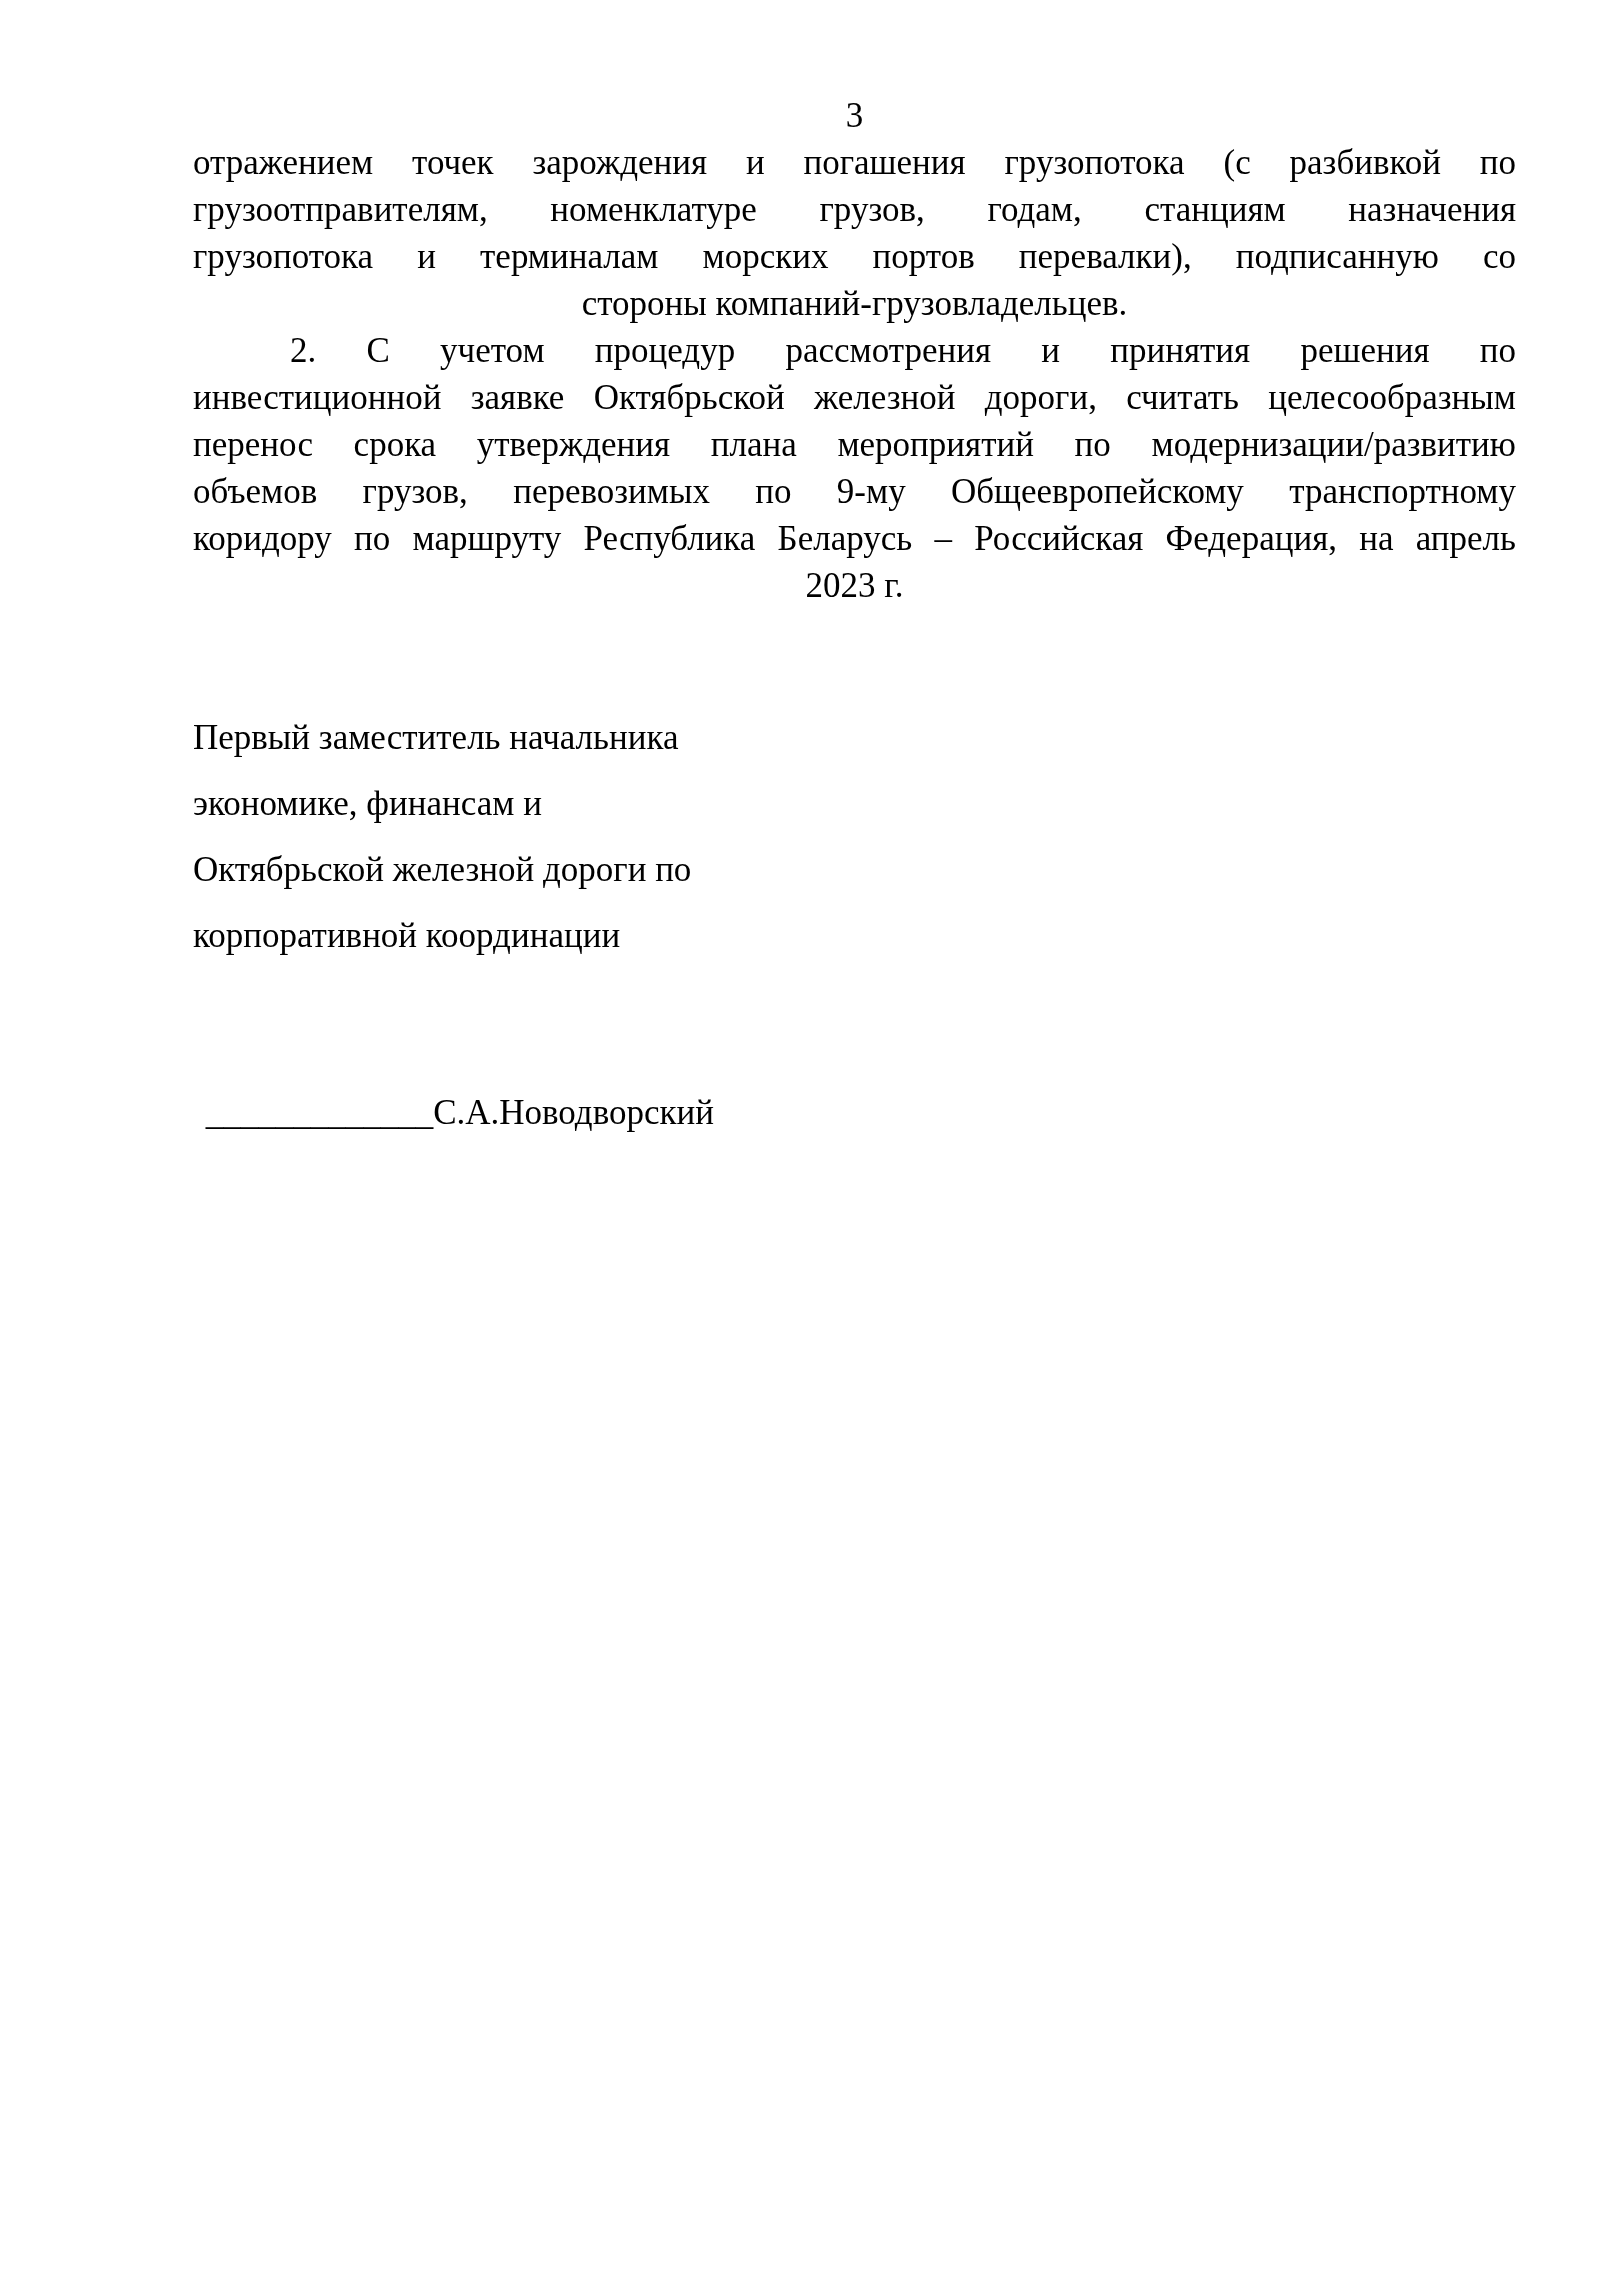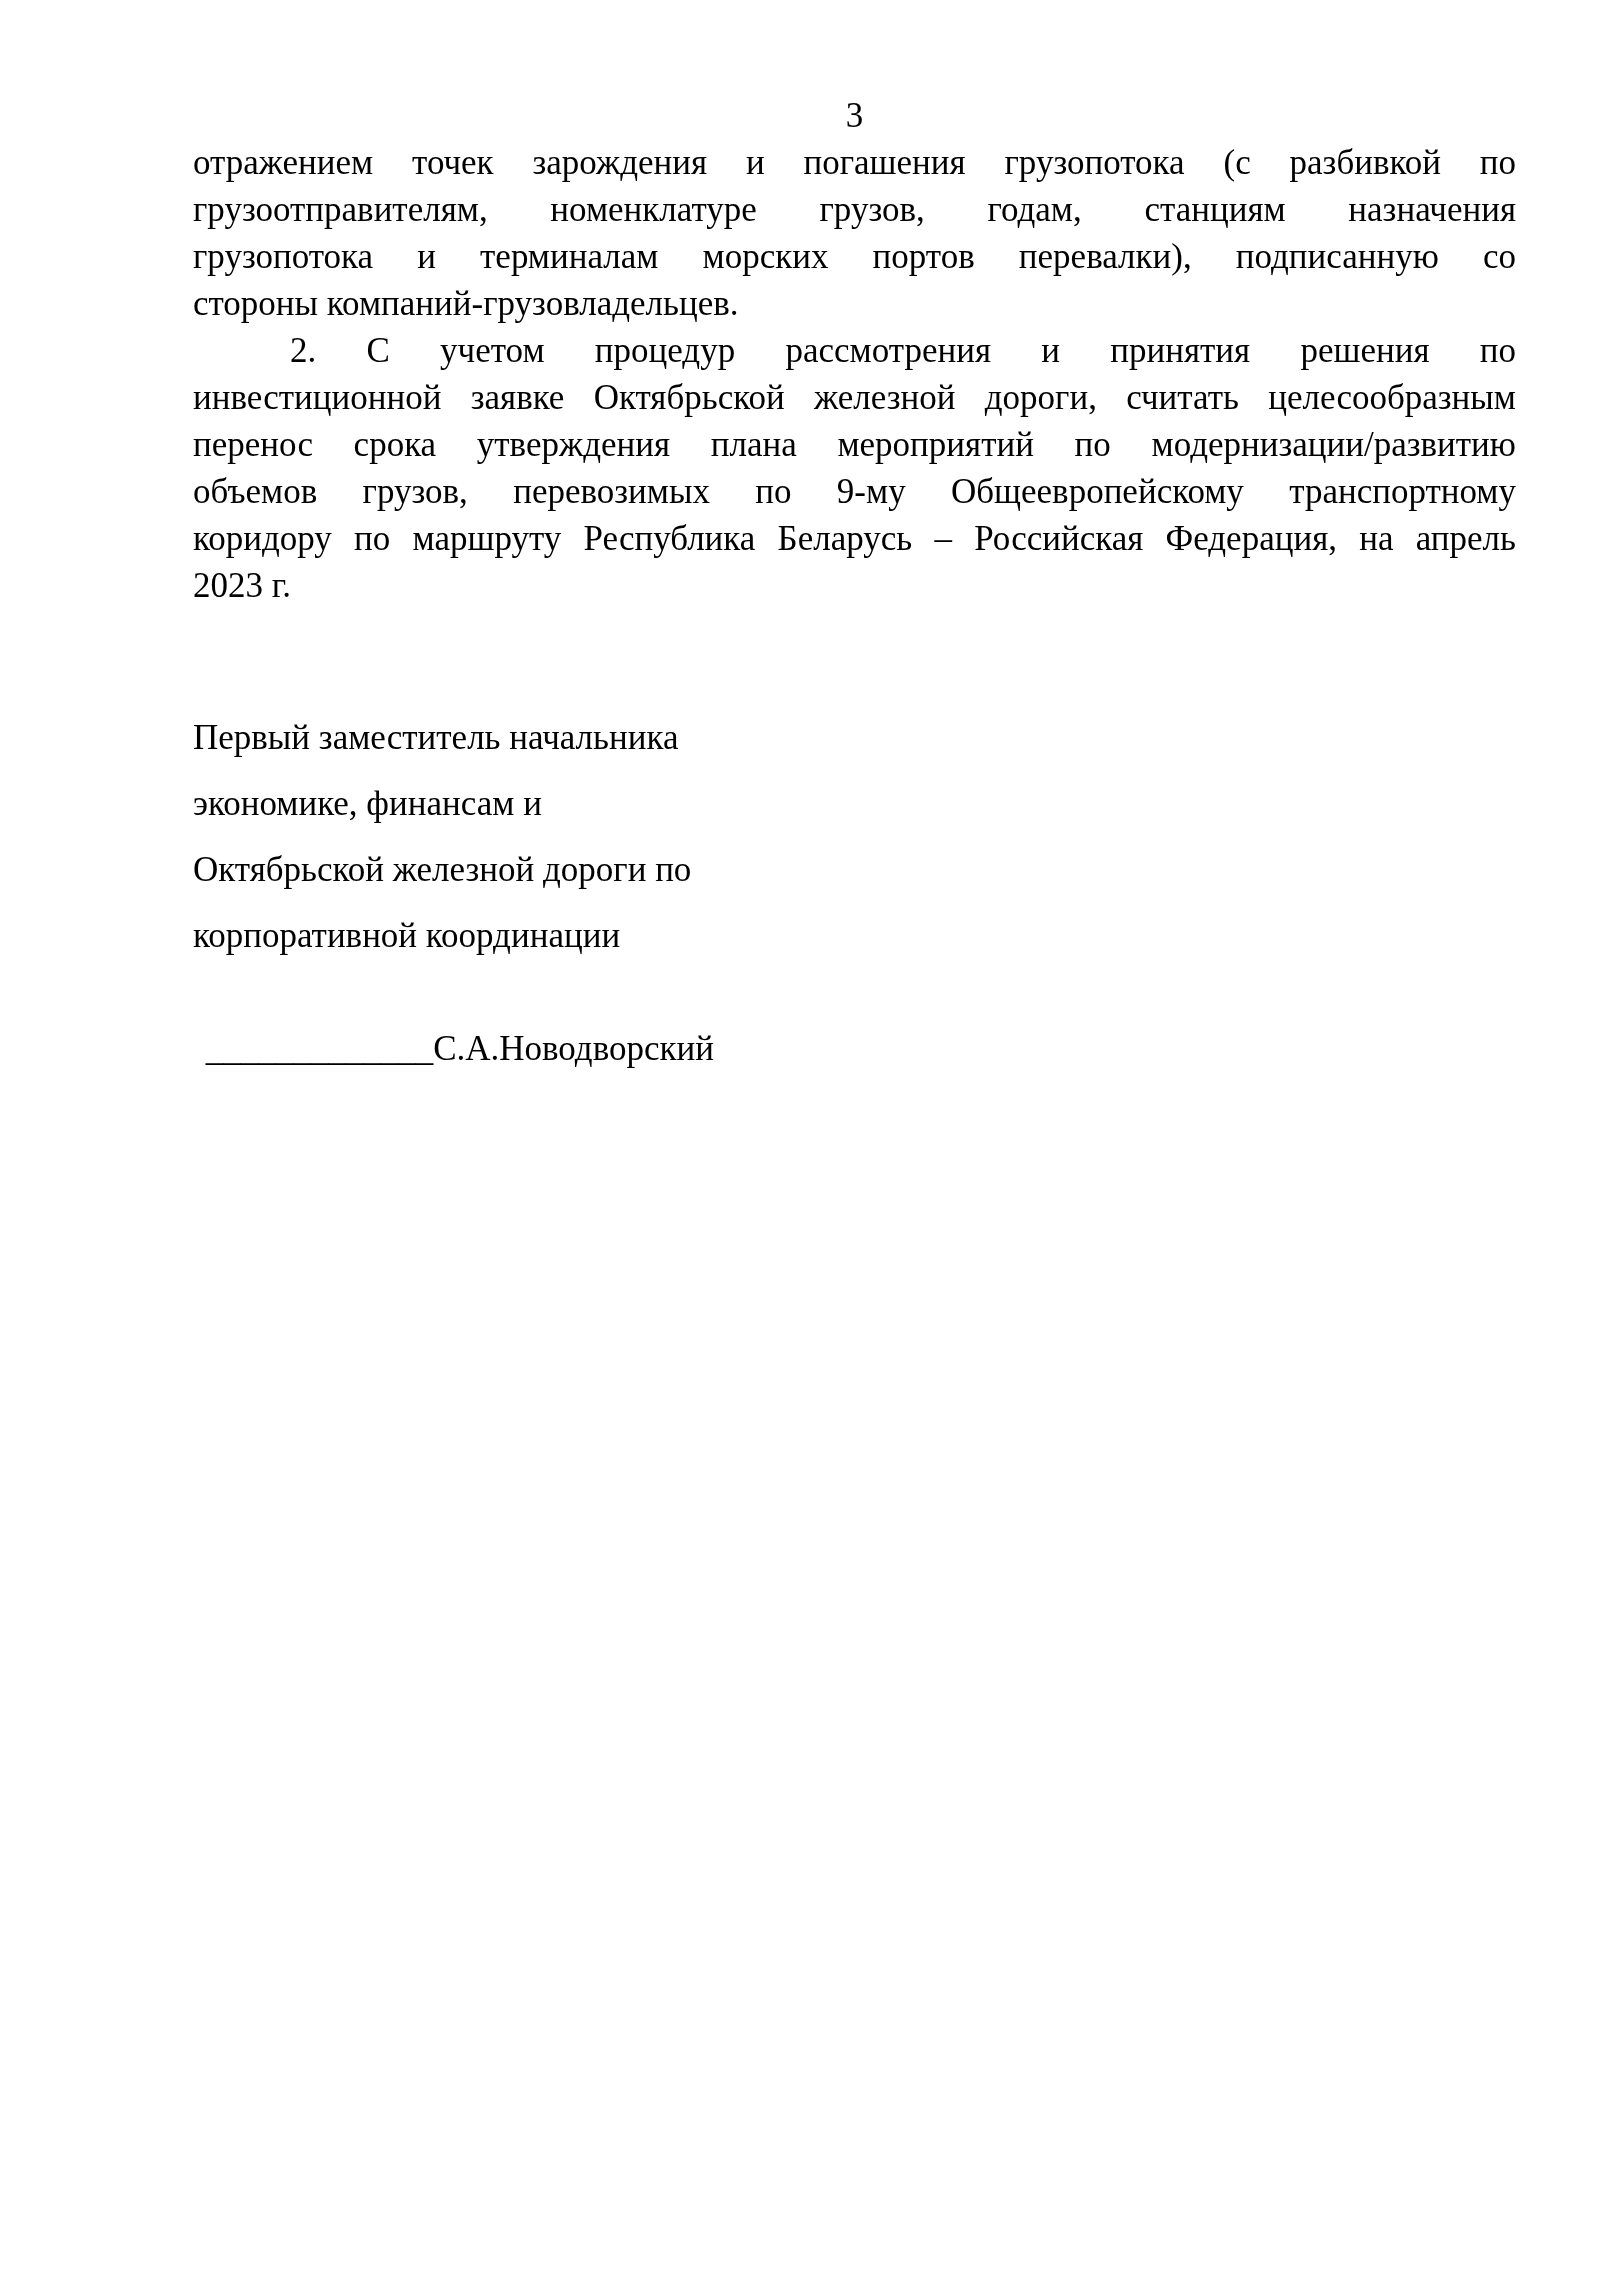--- a/index.html
+++ b/index.html
@@ -24,37 +24,37 @@
     text-align: center;
     line-height: 47px;
   }
   .body-text {
   }
   .para { margin: 0; }
   .para.spaced { margin-top: 47px; }
   .line {
     line-height: 47px;
     height: 47px;
-    text-align: left;
+    text-align: center;
     overflow: hidden;
   }
   .line.just {
     text-align: justify;
     text-align-last: justify;
   }
   .line.indent {
     text-indent: 97px;
   }
   .sig-titles {
     display: flex;
     margin-top: 96px;
   }
   .sig-names {
     display: flex;
-    margin-top: 56px;
+    margin-top: 120px;
     line-height: 47px;
     white-space: nowrap;
   }
   .sig-col-l {
     width: 767px;
     box-sizing: border-box;
     padding-left: 12.7px;
     flex: 0 0 auto;
   }
   .sig-col-r {

